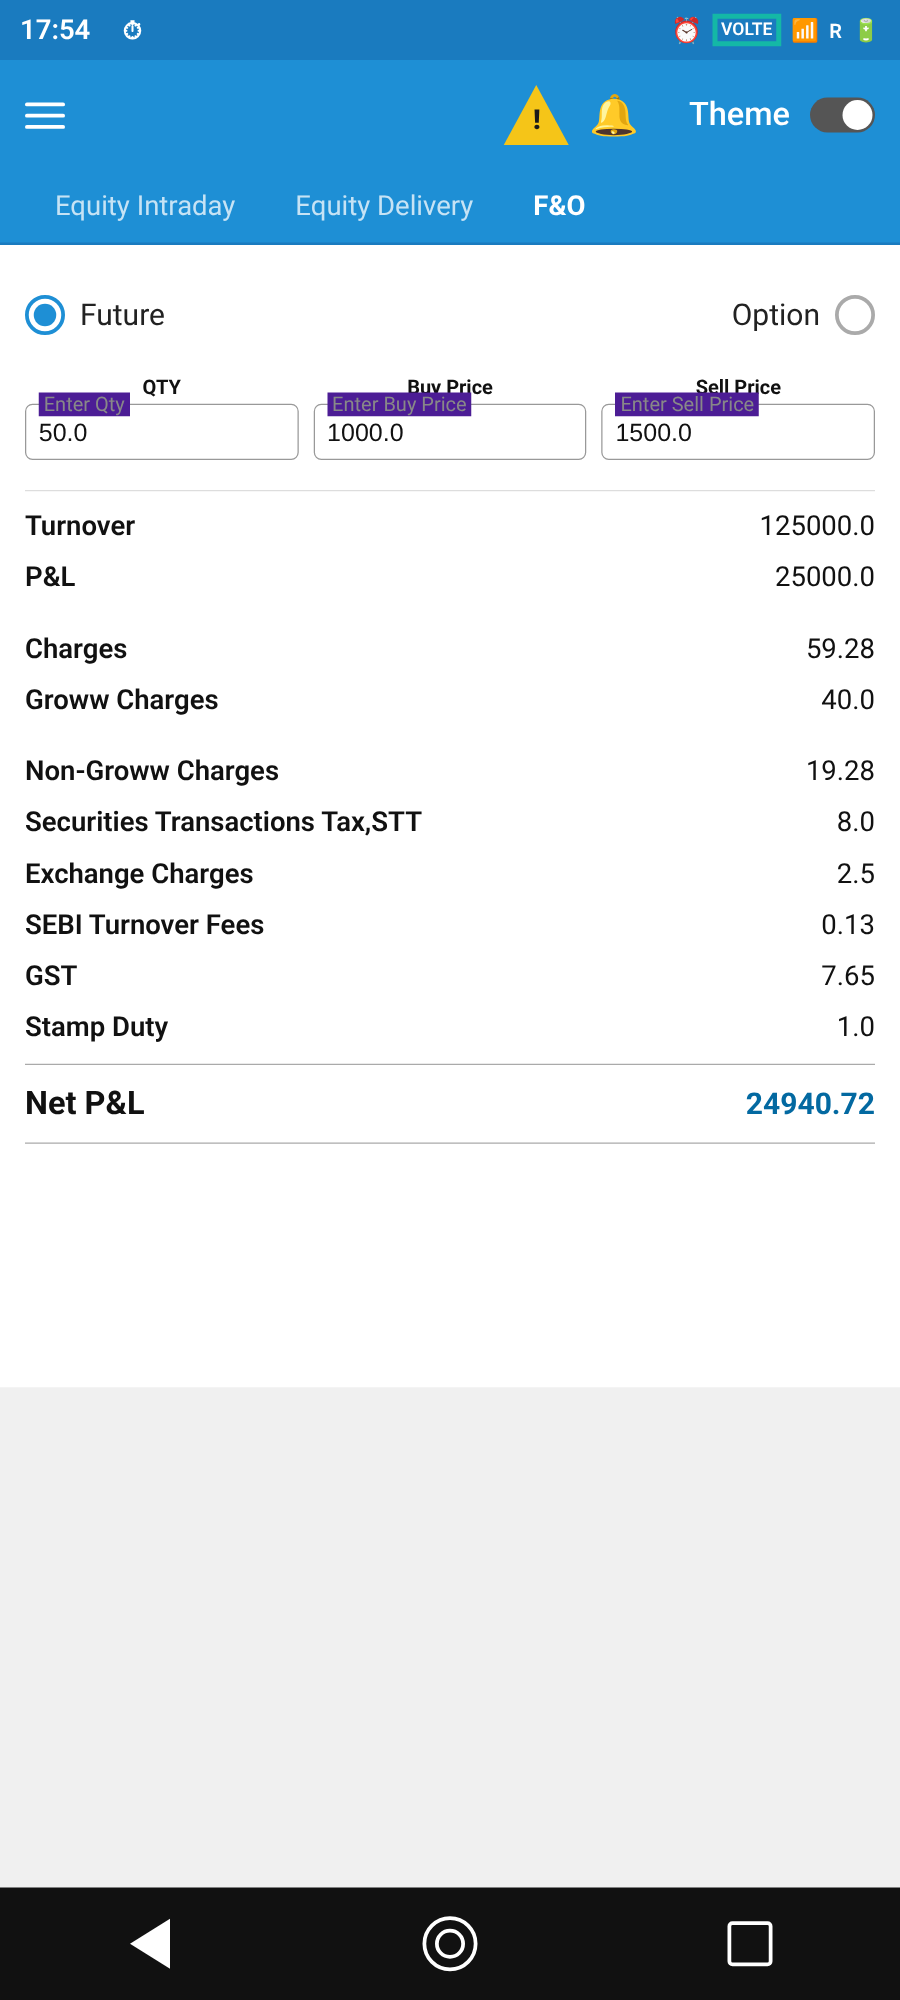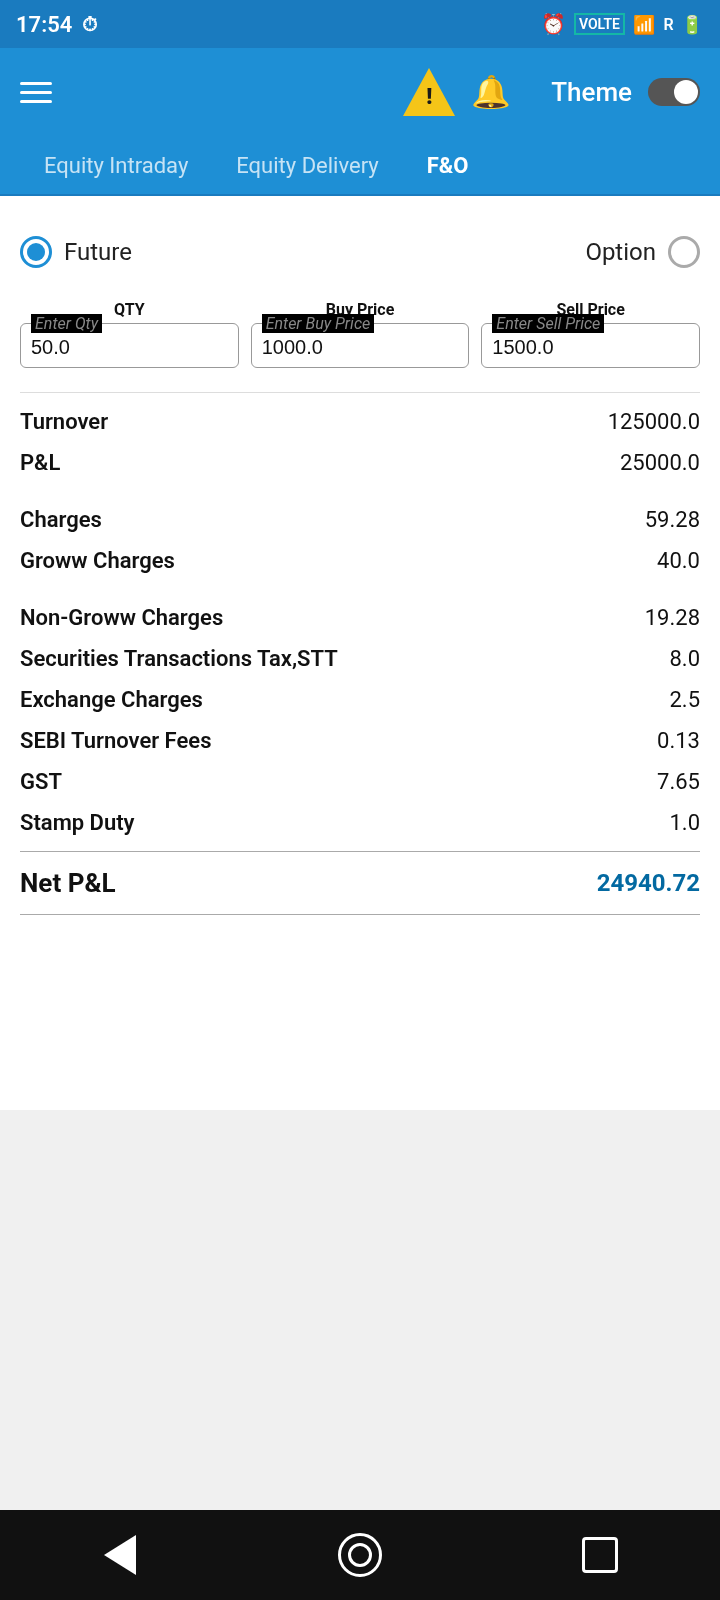--- a/index.html
+++ b/index.html
@@ -18,21 +18,21 @@
       background: #1a7bbf;
       color: white;
       height: 48px;
       display: flex;
       align-items: center;
       justify-content: space-between;
       padding: 0 16px;
       font-size: 22px;
       font-weight: 600;
     }
-    .status-left { display: flex; align-items: center; gap: 10px; }
+    .status-left { display: flex; align-items: center; gap: 26px; }
     .status-right { display: flex; align-items: center; gap: 8px; }
 
     
     .header {
       background: #1e8fd5;
       height: 88px;
       display: flex;
       align-items: center;
       padding: 0 20px;
       gap: 16px;
@@ -208,23 +208,22 @@
       border-radius: 6px;
       padding: 6px 10px 8px 10px;
       position: relative;
     }
     .input-wrapper .field-label {
       font-size: 16px;
       color: #888;
       position: absolute;
       top: -10px;
       left: 10px;
-      background: #000000;
+      background: #4c1d95;
       padding: 0 4px;
-      font-style: italic;
     }
     .input-wrapper input {
       border: none;
       outline: none;
       font-size: 20px;
       width: 100%;
       color: #111;
       background: transparent;
       padding-top: 6px;
     }
@@ -332,21 +331,21 @@
 </head>
 <body>
 
 <div class="status-bar">
   <div class="status-left">
     <span>17:54</span>
     <span style="font-size:20px;">⏱</span>
   </div>
   <div class="status-right">
     <span style="font-size:20px;">⏰</span>
-    <span style="font-size:16px; border:2px solid #14b8a6; padding:1px 3px; font-size:14px;">VOLTE</span>
+    <span style="font-size:16px; border:4px solid #14b8a6; padding:1px 3px; font-size:14px;">VOLTE</span>
     <span style="font-size:18px;">📶</span>
     <span style="font-size:16px;">R</span>
     <span style="font-size:18px;">🔋</span>
   </div>
 </div>
 
 <div class="header">
   <div class="hamburger">
     <span></span>
     <span></span>

